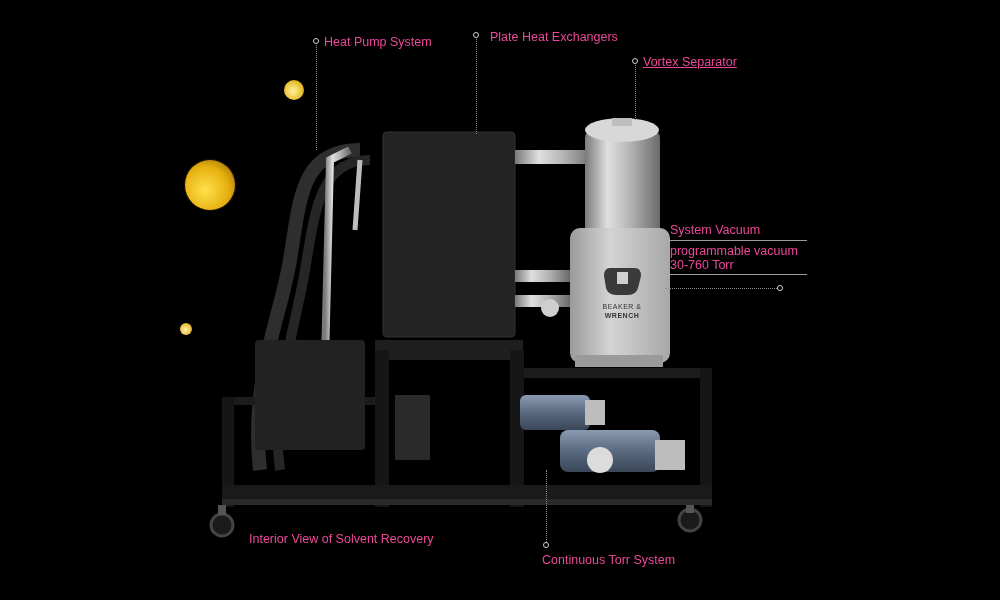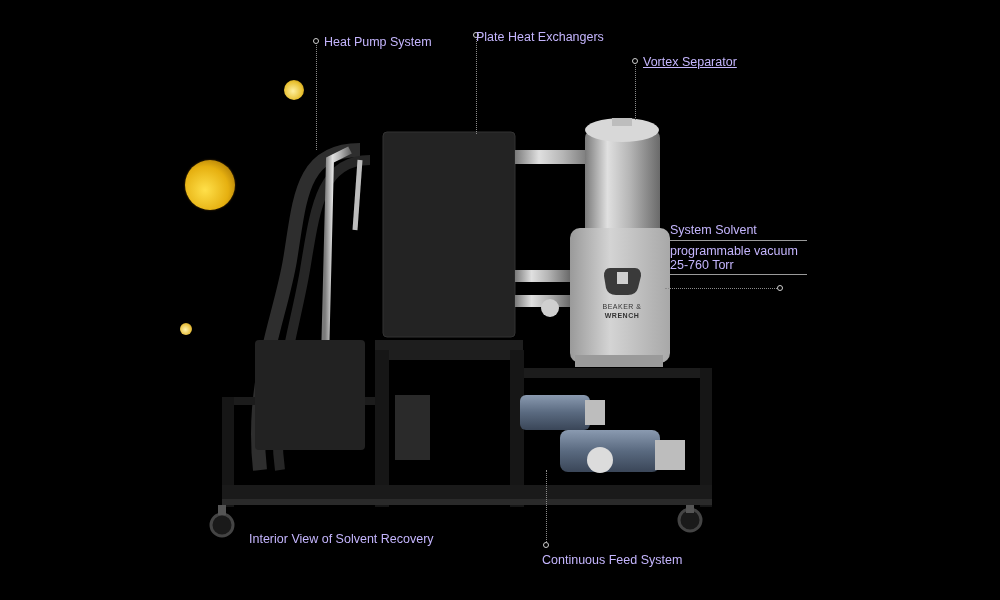--- a/index.html
+++ b/index.html
@@ -1,17 +1,17 @@
 <!DOCTYPE html>
 <html><head>
 <meta charset="utf-8">
 <style>
   html,body{margin:0;padding:0;background:#000;}
   body{width:1000px;height:600px;position:relative;overflow:hidden;font-family:"Liberation Sans",sans-serif;color:#e8e8e8;}
-  .label{position:absolute;font-size:12.5px;color:#c4b5fd;white-space:nowrap;}
+  .label{position:absolute;font-size:12.5px;color:#ec4899;white-space:nowrap;}
   .dot{position:absolute;width:6px;height:6px;border:1.2px solid #cfcfcf;border-radius:50%;box-sizing:border-box;background:#000;}
   .vline{position:absolute;width:0;border-left:1px dotted #8a8a8a;}
   .hline{position:absolute;height:0;border-top:1px dotted #8a8a8a;}
   .solid{position:absolute;height:1px;background:#9a9a9a;}
   .drop{position:absolute;border-radius:50%;}
   .machine{position:absolute;}
 </style>
 </head>
 <body>
 
@@ -91,31 +91,31 @@
   <div>BEAKER &amp;</div>
   <div style="font-weight:bold;">WRENCH</div>
 </div>
 
 <div class="dot" style="left:313px;top:38px;"></div>
 <div class="vline" style="left:316px;top:45px;height:105px;"></div>
 <div class="label" style="left:324px;top:35px;">Heat Pump System</div>
 
 <div class="dot" style="left:473px;top:32px;"></div>
 <div class="vline" style="left:476px;top:39px;height:95px;"></div>
-<div class="label" style="left:476px;top:30px;">Plate Heat Exchangers</div>
+<div class="label" style="left:490px;top:30px;">Plate Heat Exchangers</div>
 
 <div class="dot" style="left:632px;top:58px;"></div>
 <div class="vline" style="left:635px;top:65px;height:55px;"></div>
 <div class="label" style="left:643px;top:55px;text-decoration:underline;">Vortex Separator</div>
 
-<div class="label" style="left:670px;top:223px;">System Solvent</div>
+<div class="label" style="left:670px;top:223px;">System Vacuum</div>
 <div class="solid" style="left:670px;top:240px;width:137px;"></div>
 <div class="label" style="left:670px;top:244px;text-align:center;">programmable vacuum</div>
-<div class="label" style="left:670px;top:258px;">25-760 Torr</div>
+<div class="label" style="left:670px;top:258px;">30-760 Torr</div>
 <div class="solid" style="left:670px;top:274px;width:137px;"></div>
 <div class="hline" style="left:665px;top:288px;width:112px;"></div>
 <div class="dot" style="left:777px;top:285px;"></div>
 
 <div class="label" style="left:249px;top:532px;">Interior View of Solvent Recovery</div>
 
 <div class="vline" style="left:546px;top:470px;height:72px;"></div>
 <div class="dot" style="left:543px;top:542px;"></div>
-<div class="label" style="left:542px;top:553px;">Continuous Feed System</div>
+<div class="label" style="left:542px;top:553px;">Continuous Torr System</div>
 
 </body></html>

